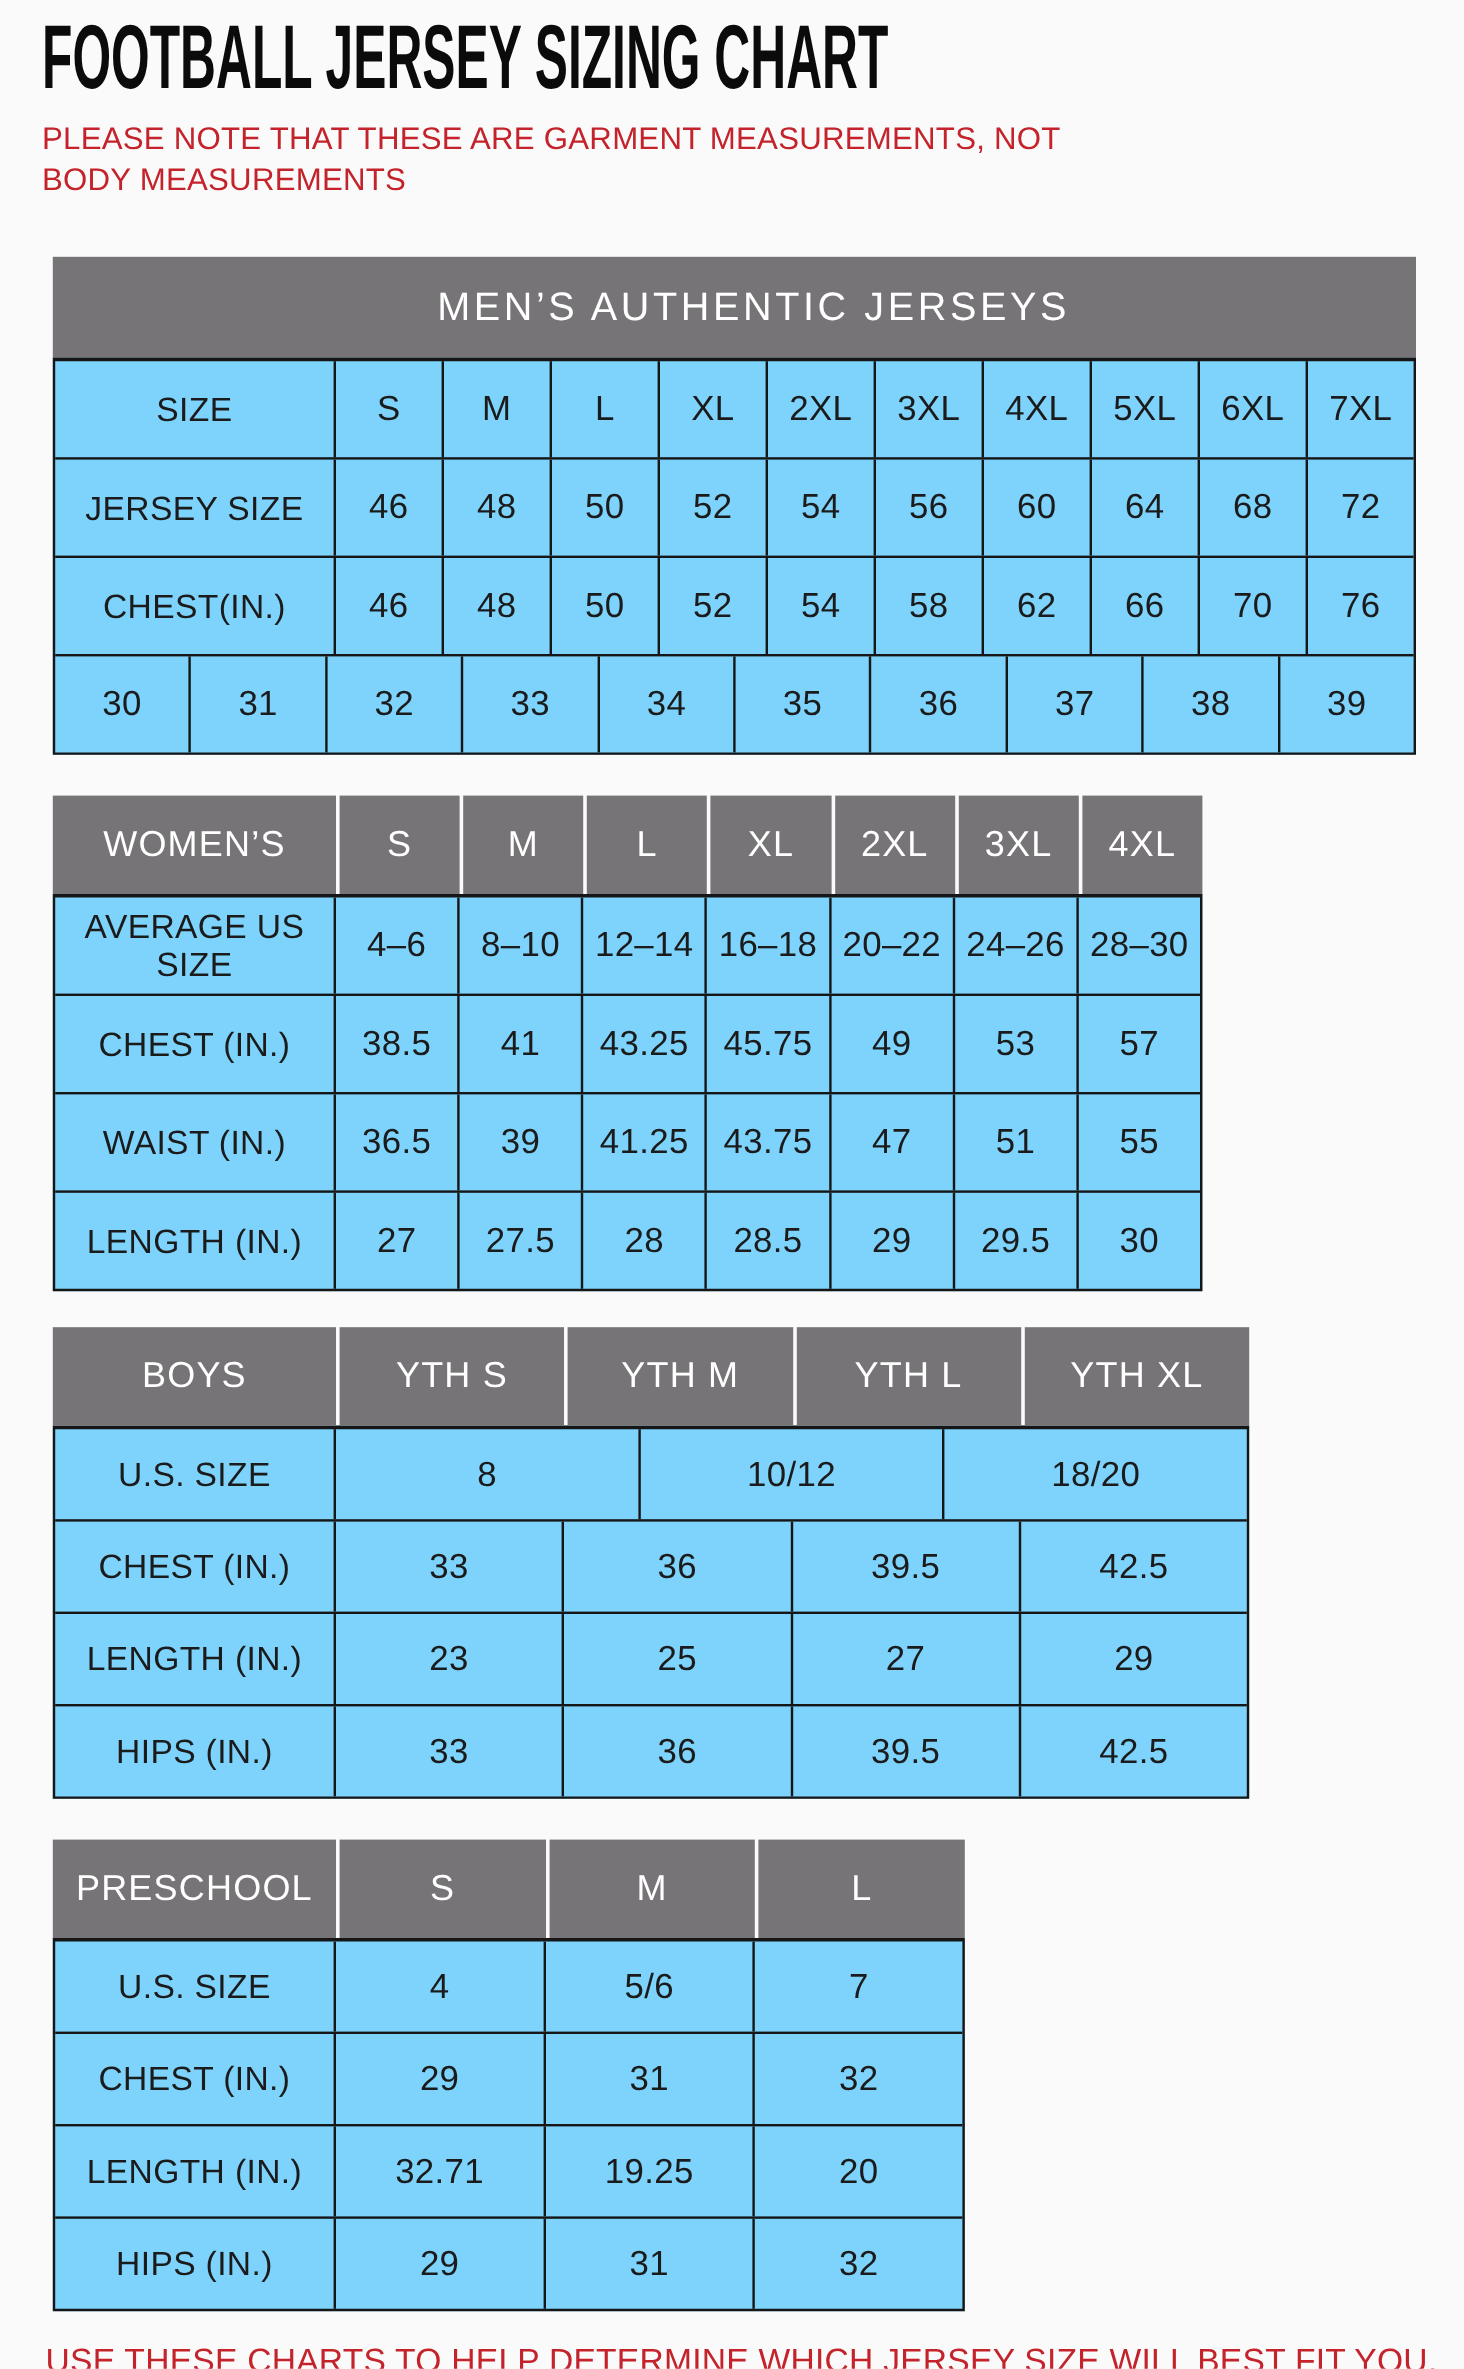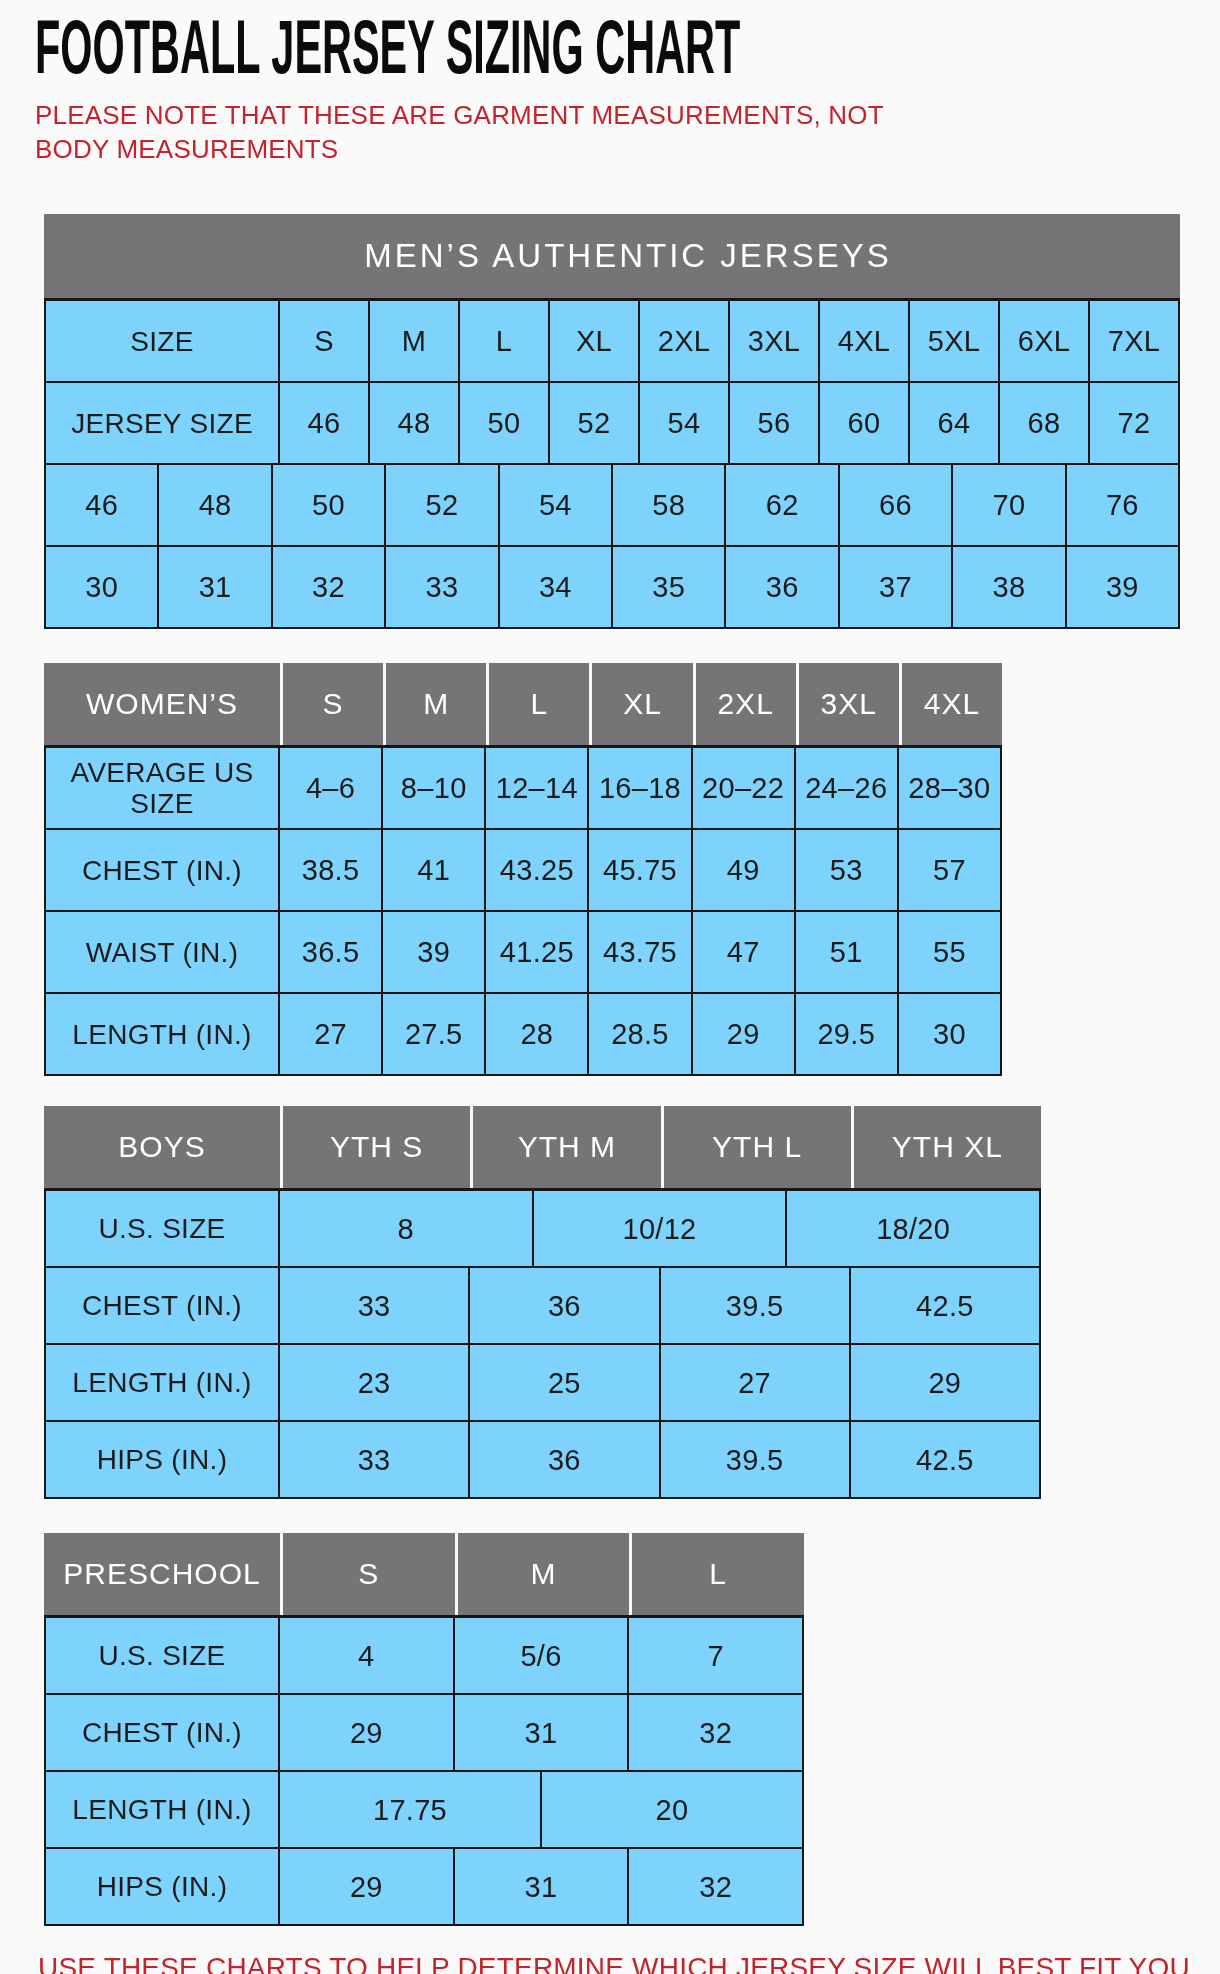--- a/index.html
+++ b/index.html
@@ -97,20 +97,21 @@
           <div class="cell">50</div>
           <div class="cell">52</div>
           <div class="cell">54</div>
           <div class="cell">56</div>
           <div class="cell">60</div>
           <div class="cell">64</div>
           <div class="cell">68</div>
           <div class="cell">72</div>
         </div>
         <div class="trow">
+          <div class="cell label">CHEST(IN.)</div>
           <div class="cell">46</div>
           <div class="cell">48</div>
           <div class="cell">50</div>
           <div class="cell">52</div>
           <div class="cell">54</div>
           <div class="cell">58</div>
           <div class="cell">62</div>
           <div class="cell">66</div>
           <div class="cell">70</div>
           <div class="cell">76</div>
@@ -239,21 +240,22 @@
           <div class="cell">7</div>
         </div>
         <div class="trow">
           <div class="cell label">CHEST (IN.)</div>
           <div class="cell">29</div>
           <div class="cell">31</div>
           <div class="cell">32</div>
         </div>
         <div class="trow">
           <div class="cell label">LENGTH (IN.)</div>
-          <div class="cell">17.75</div>
+          <div class="cell">32.71</div>
+          <div class="cell">19.25</div>
           <div class="cell">20</div>
         </div>
         <div class="trow">
           <div class="cell label">HIPS (IN.)</div>
           <div class="cell">29</div>
           <div class="cell">31</div>
           <div class="cell">32</div>
         </div>
       </div>
   </section>

